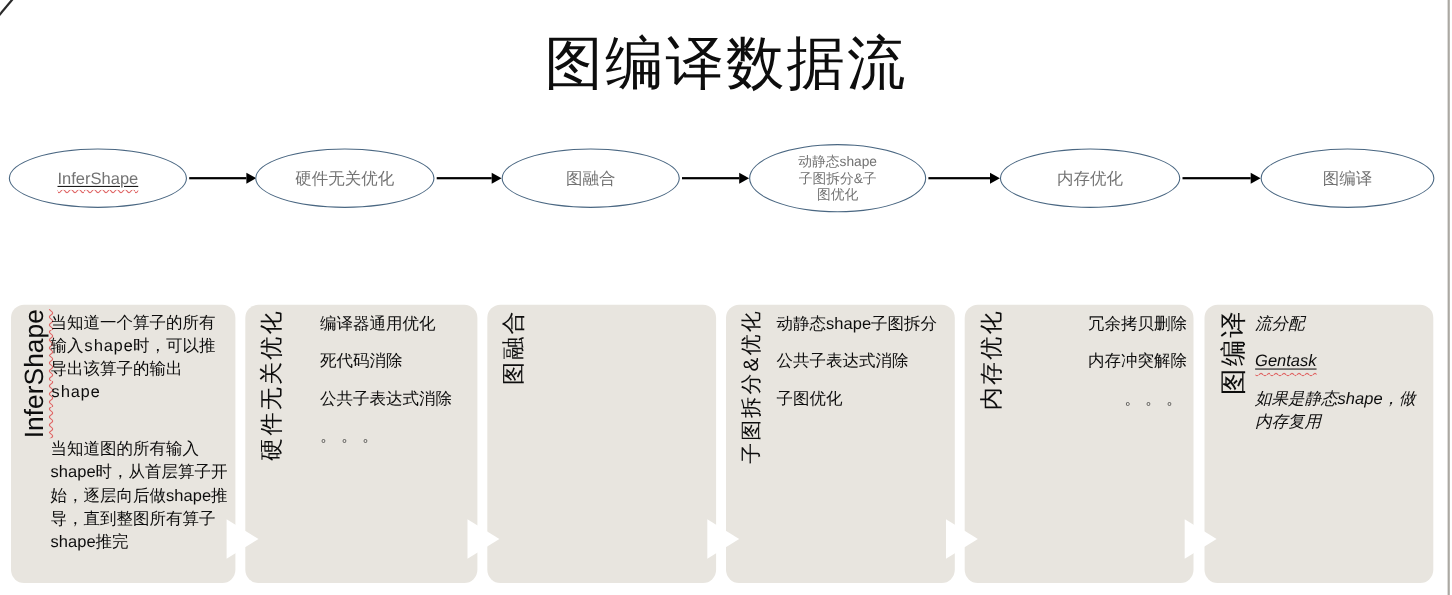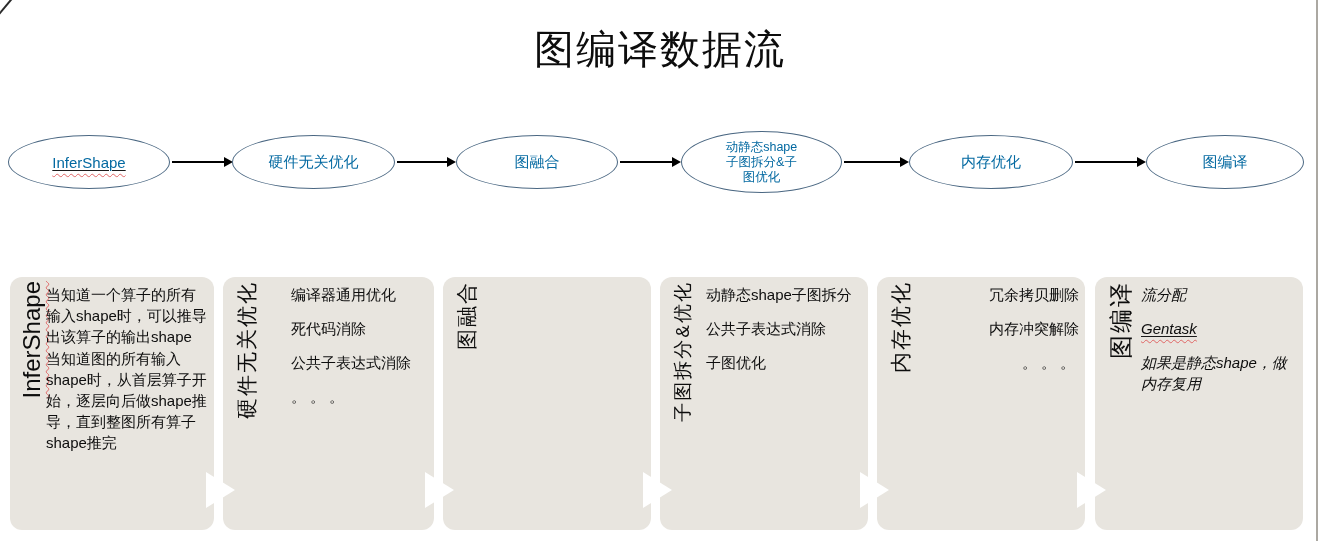--- a/index.html
+++ b/index.html
@@ -24,39 +24,39 @@
     position: absolute;
     left: 1316px; top: 0;
     width: 2px; height: 541px;
     background: #aba8a2;
   }
   .title {
     position: absolute;
     left: 0; top: 22px;
     width: 1320px;
     text-align: center;
-    font-size: 40px;
+    font-size: 53px;
     font-weight: 500;
     letter-spacing: 2px;
     color: #0d0d0d;
   }
   
   .ellipse {
     position: absolute;
     top: 135px;
     height: 54px;
     border: 1.5px solid #4a6782;
     border-radius: 50%;
     background: #fff;
     display: flex;
     align-items: center;
     justify-content: center;
     text-align: center;
     font-size: 15px;
-    color: #0369a1;
+    color: #737373;
   }
   .ellipse.tall { top: 131px; height: 62px; font-size: 12.5px; line-height: 1.2; }
   .ellipse .lines span { display: block; }
   .wavy {
     text-decoration: underline;
     text-decoration-style: wavy;
     text-decoration-color: #e06666;
     text-decoration-thickness: 1px;
     text-underline-offset: 5px;
   }
@@ -102,21 +102,21 @@
   }
   .vlabel.latin { font-size: 24px; letter-spacing: 0; left: 8px; }
   .content {
     position: absolute;
     left: 44px; top: 7px; right: 6px;
     font-size: 15px;
     line-height: 21px;
     color: #0d0d0d;
   }
   .content p { margin: 0 0 13px 0; }
-  .content p.gap-lg { margin-bottom: 1px; }
+  .content p.gap-lg { margin-bottom: 30px; font-family: Liberation Mono, monospace; }
   .dots { letter-spacing: 4px; }
   
   .chevron {
     position: absolute;
     top: 472px;
     width: 0; height: 0;
     border-top: 18px solid transparent;
     border-bottom: 18px solid transparent;
     border-left: 29px solid #ffffff;
     z-index: 5;

